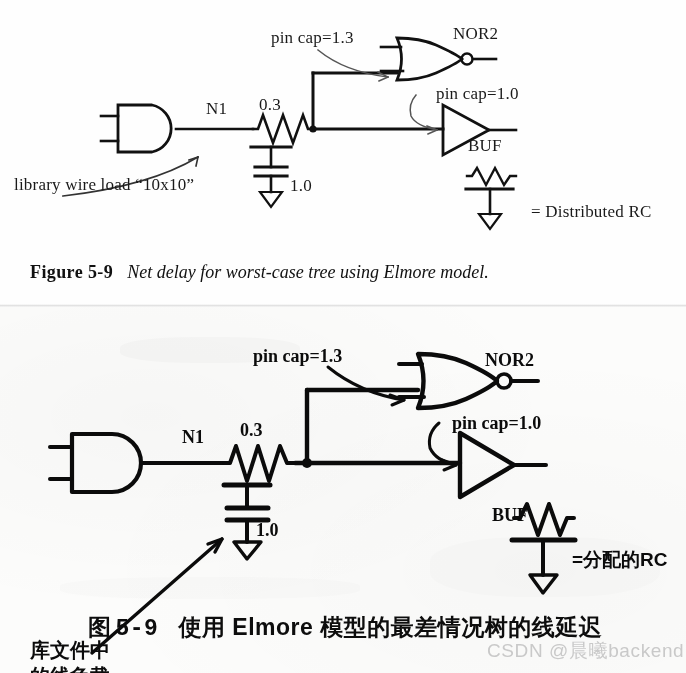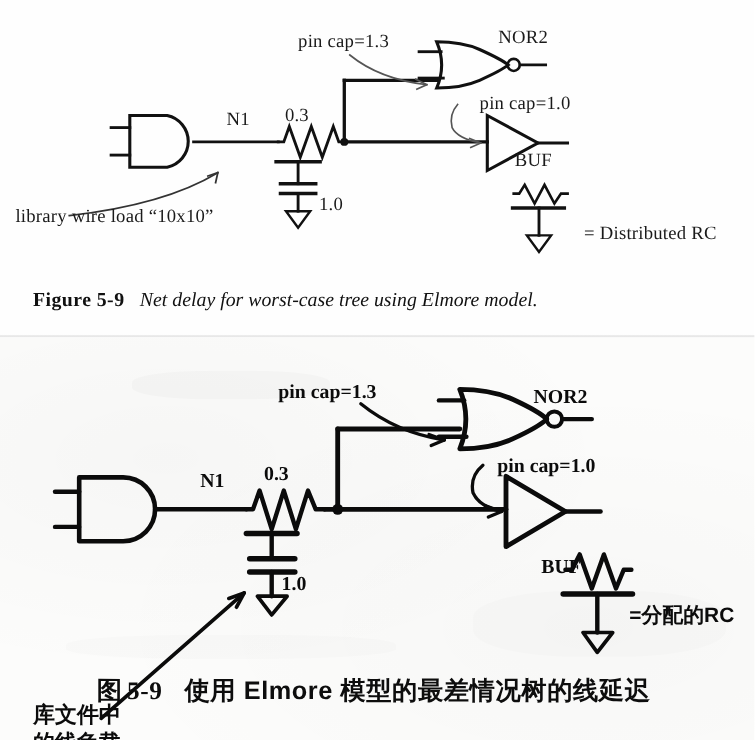--- a/index.html
+++ b/index.html
@@ -104,21 +104,21 @@
     left: 88px;
     top: 612px;
     font-family: "Liberation Sans", sans-serif;
     font-weight: bold;
     font-size: 23px;
     color: #0d0d0d;
     white-space: nowrap;
     letter-spacing: 0.5px;
   }
   .caption-cn .num {
-    font-family: Liberation Serif, serif;
+    font-family: Liberation Mono, monospace;
     margin-left: 4px;
   }
   .caption-cn .gap { display: inline-block; width: 20px; }
   .watermark {
     position: absolute;
     left: 487px;
     top: 638px;
     font-family: "Liberation Sans", sans-serif;
     font-size: 19px;
     color: #c9c9c9;
@@ -217,21 +217,21 @@
     <span class="figtext t-label" style="left:436px; top:84px;">pin cap=1.0</span>
 
     <span class="figtext t-label" style="left:468px; top:136px;">BUF</span>
 
     <span class="figtext t-label" style="left:206px; top:99px;">N1</span>
 
     <span class="figtext t-label" style="left:259px; top:95px;">0.3</span>
 
     <span class="figtext t-label" style="left:290px; top:176px;">1.0</span>
 
-    <span class="figtext t-label" style="left:14px; top:187px;">library wire load “10x10”</span>
+    <span class="figtext t-label" style="left:14px; top:175px;">library wire load “10x10”</span>
 
     <span class="figtext t-label" style="left:531px; top:202px;">= Distributed RC</span>
 
     <div class="caption-en">
       <b>Figure 5-9</b><i>Net delay for worst-case tree using Elmore model.</i>
     </div>
   </div>
 
   <div class="divider"></div>
 
@@ -333,14 +333,15 @@
 
     </div>
 
     <span class="figtext b-cn" style="left:572px; top:240px; font-size:19px;">=分配的RC</span>
   </div>
 
   <div class="caption-cn">
     <span>图</span><span class="num">5-9</span><span class="gap"></span><span>使用 Elmore 模型的最差情况树的线延迟</span>
   </div>
 
+  <div class="watermark">CSDN @晨曦backend</div>
 
 </div>
 
 </body></html>

